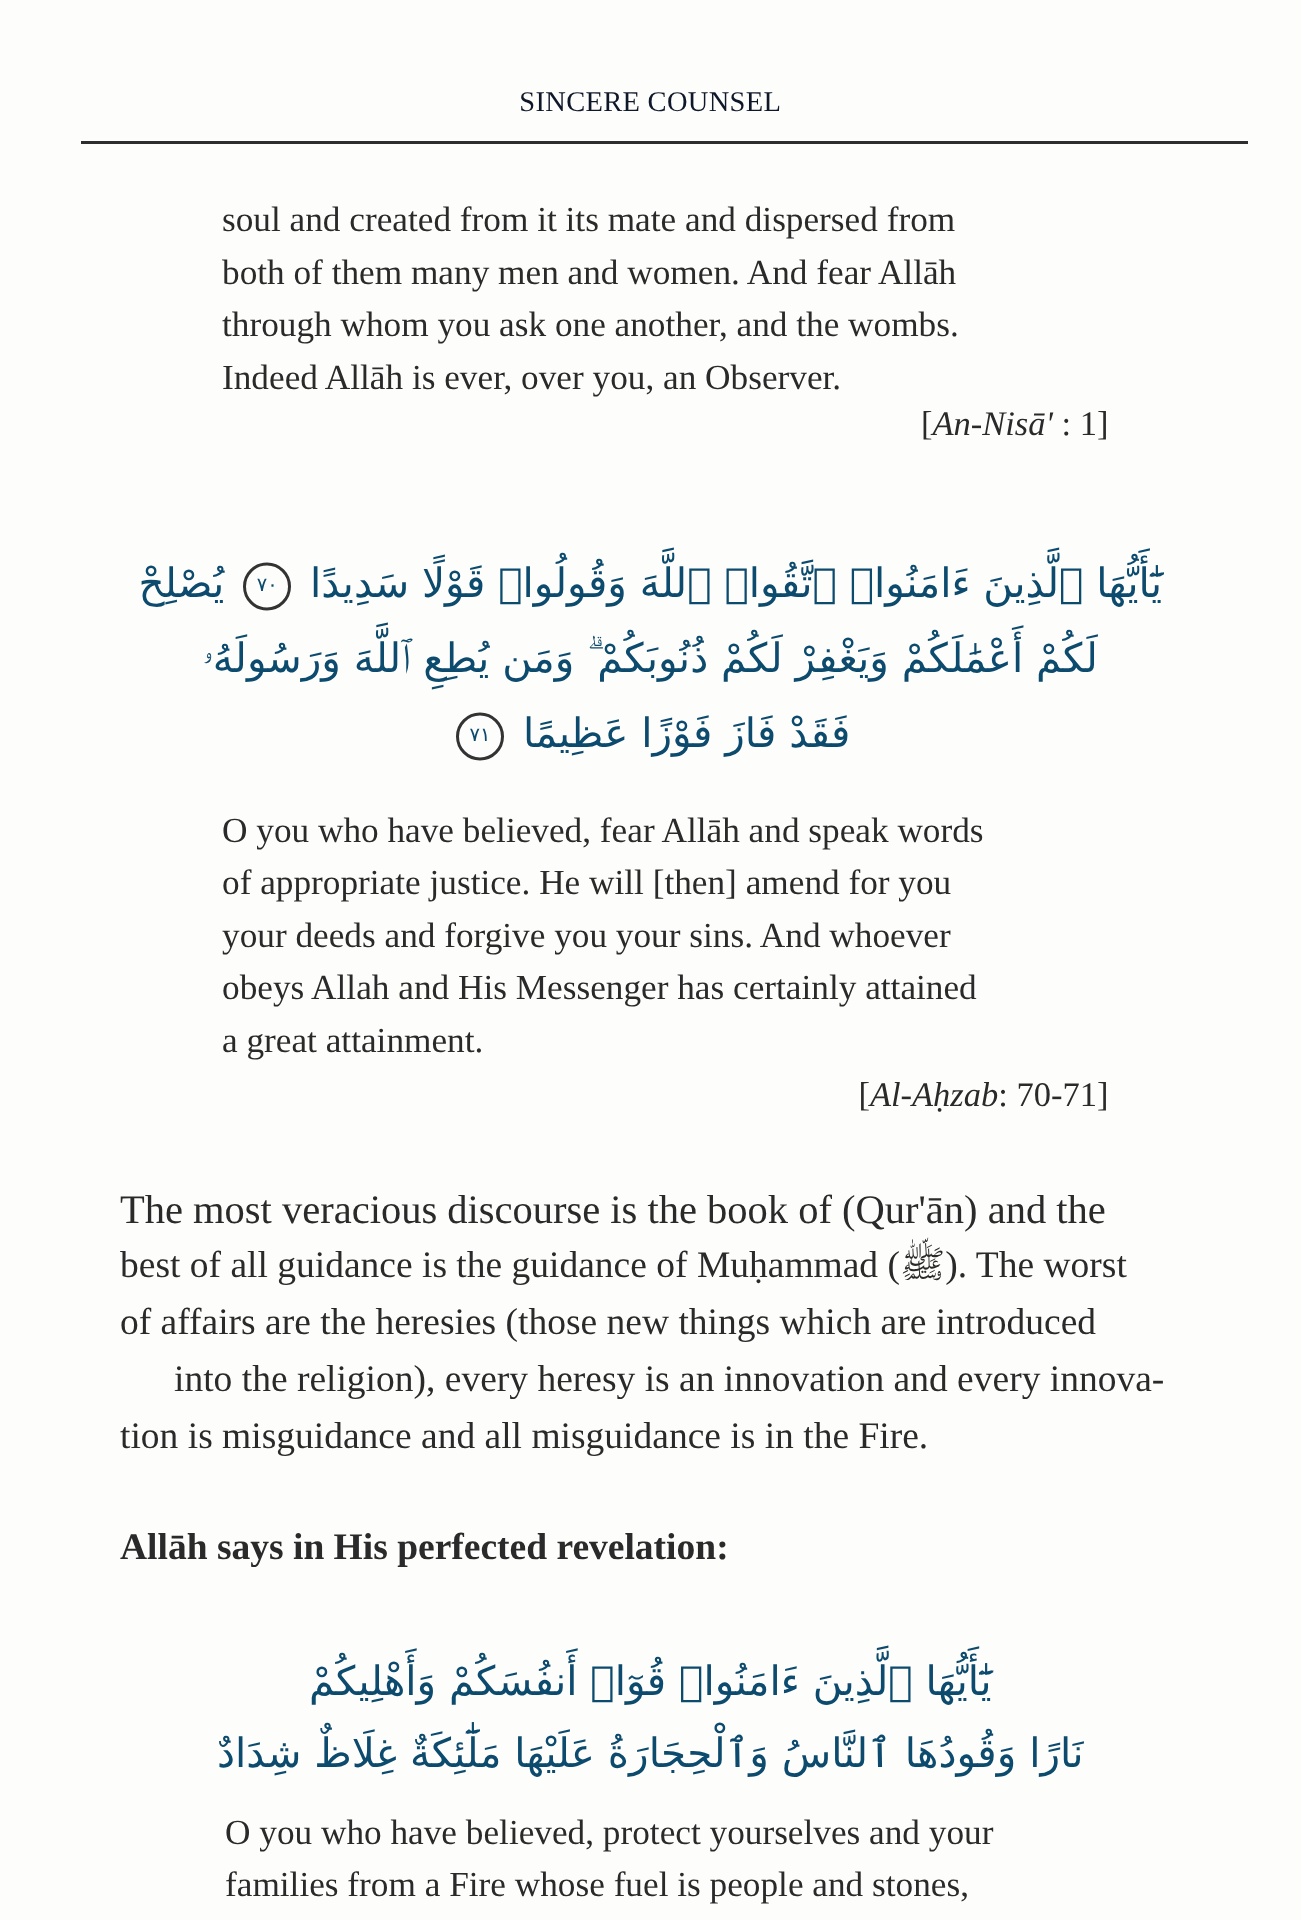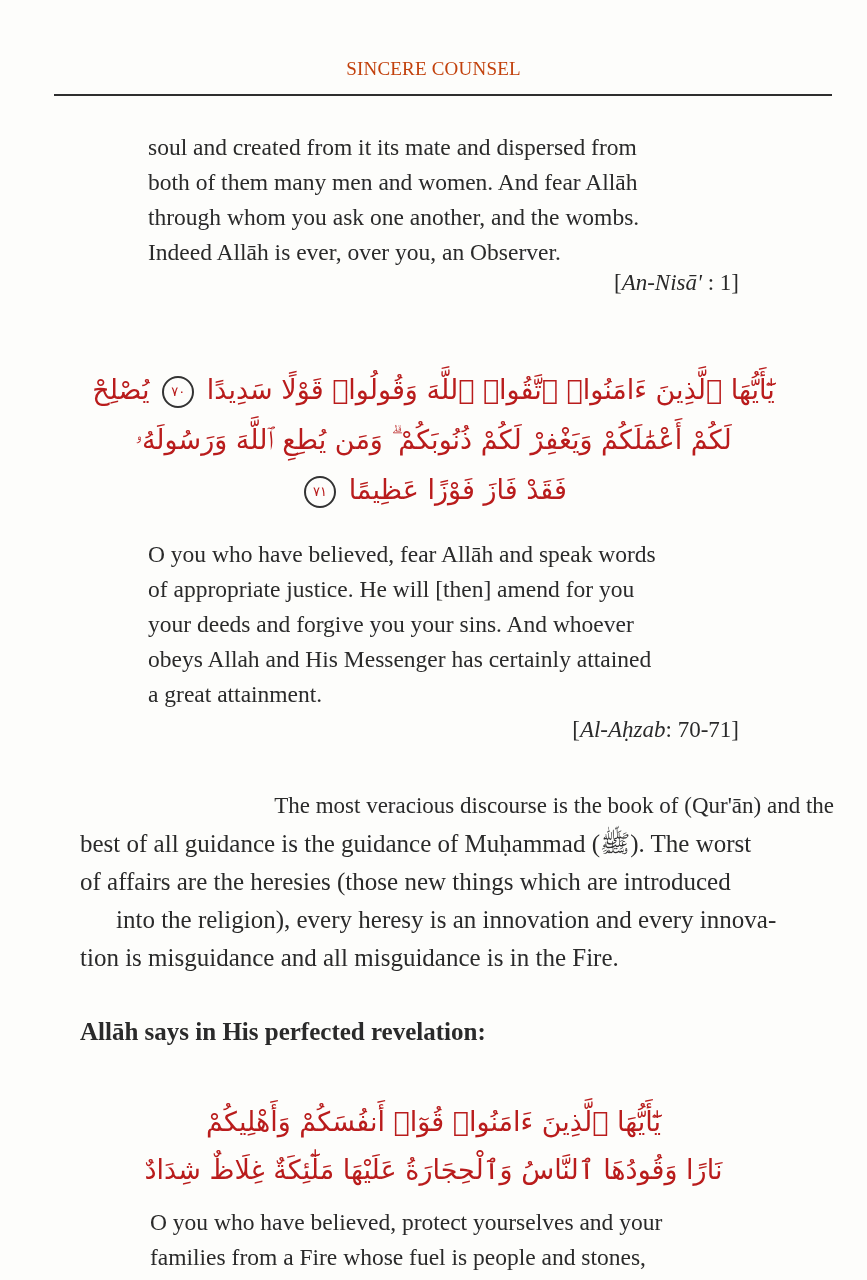--- a/index.html
+++ b/index.html
@@ -5,36 +5,36 @@
   html, body { margin: 0; padding: 0; }
   body {
     width: 867px; height: 1280px; overflow: hidden;
     background: #fdfdfb;
     color: #2a2a2a;
     font-family: "Liberation Serif", "DejaVu Serif", serif;
     position: relative;
   }
   .running-head {
     position: absolute; top: 58px; left: 0; width: 867px;
-    text-align: center; font-size: 19px; letter-spacing: 0.2px; color: #c2410c;
+    text-align: center; font-size: 19px; letter-spacing: 0.2px; color: #0f172a;
   }
   .head-rule {
     position: absolute; top: 94px; left: 54px; width: 778px; height: 0;
     border-top: 2px solid #2e2e2e;
   }
   .block { position: absolute; }
   .para { font-size: 23.5px; line-height: 35px; margin: 0; }
   .ref {
     position: absolute; font-size: 23px; text-align: right;
   }
   .ref i { font-style: italic; }
   .arabic {
     position: absolute; left: 0; width: 867px; text-align: center;
     direction: rtl; font-family: "DejaVu Sans", sans-serif;
-    color: #b91c1c;
+    color: #0c4a6e;
   }
   .arabic div { white-space: nowrap; }
   .ayah-mark {
     display: inline-block; width: 28px; height: 28px; border: 2px solid #333;
     border-radius: 50%; font-size: 13px; line-height: 28px; text-align: center;
     direction: ltr; vertical-align: middle; margin: 0 4px;
     font-family: "DejaVu Sans", sans-serif;
   }
 </style>
 </head>
@@ -60,21 +60,21 @@
 <div class="block" style="top:537px; left:148px; width:592px;">
   <p class="para">O you who have believed, fear Allāh and speak words</p>
   <p class="para">of appropriate justice. He will [then] amend for you</p>
   <p class="para">your deeds and forgive you your sins. And whoever</p>
   <p class="para">obeys Allah and His Messenger has certainly attained</p>
   <p class="para">a great attainment.</p>
 </div>
 <div class="ref" style="top:717px; right:128px;">[<i>Al-Aḥzab</i><span>: 70-71]</span></div>
 
 <div class="block" style="top:787px; left:80px; width:754px;">
-  <p class="para" style="font-size:23px; line-height:38px;text-align:right;">The most veracious discourse is the book of (Qur'ān) and the</p>
+  <p class="para" style="font-size:27px; line-height:38px;">The most veracious discourse is the book of (Qur'ān) and the</p>
   <p class="para" style="font-size:25px; line-height:38px;">best of all guidance is the guidance of Muḥammad (ﷺ). The worst</p>
   <p class="para" style="font-size:25px; line-height:38px;">of affairs are the heresies (those new things which are introduced</p>
   <p class="para" style="font-size:25px; line-height:38px;margin-left:36px;">into the religion), every heresy is an innovation and every innova-</p>
   <p class="para" style="font-size:25px; line-height:38px;">tion is misguidance and all misguidance is in the Fire.</p>
 </div>
 
 <div class="block" style="top:1013px; left:80px;font-weight:bold;">
   <p class="para" style="font-size:25px; line-height:38px;">Allāh says in His perfected revelation:</p>
 </div>
 

